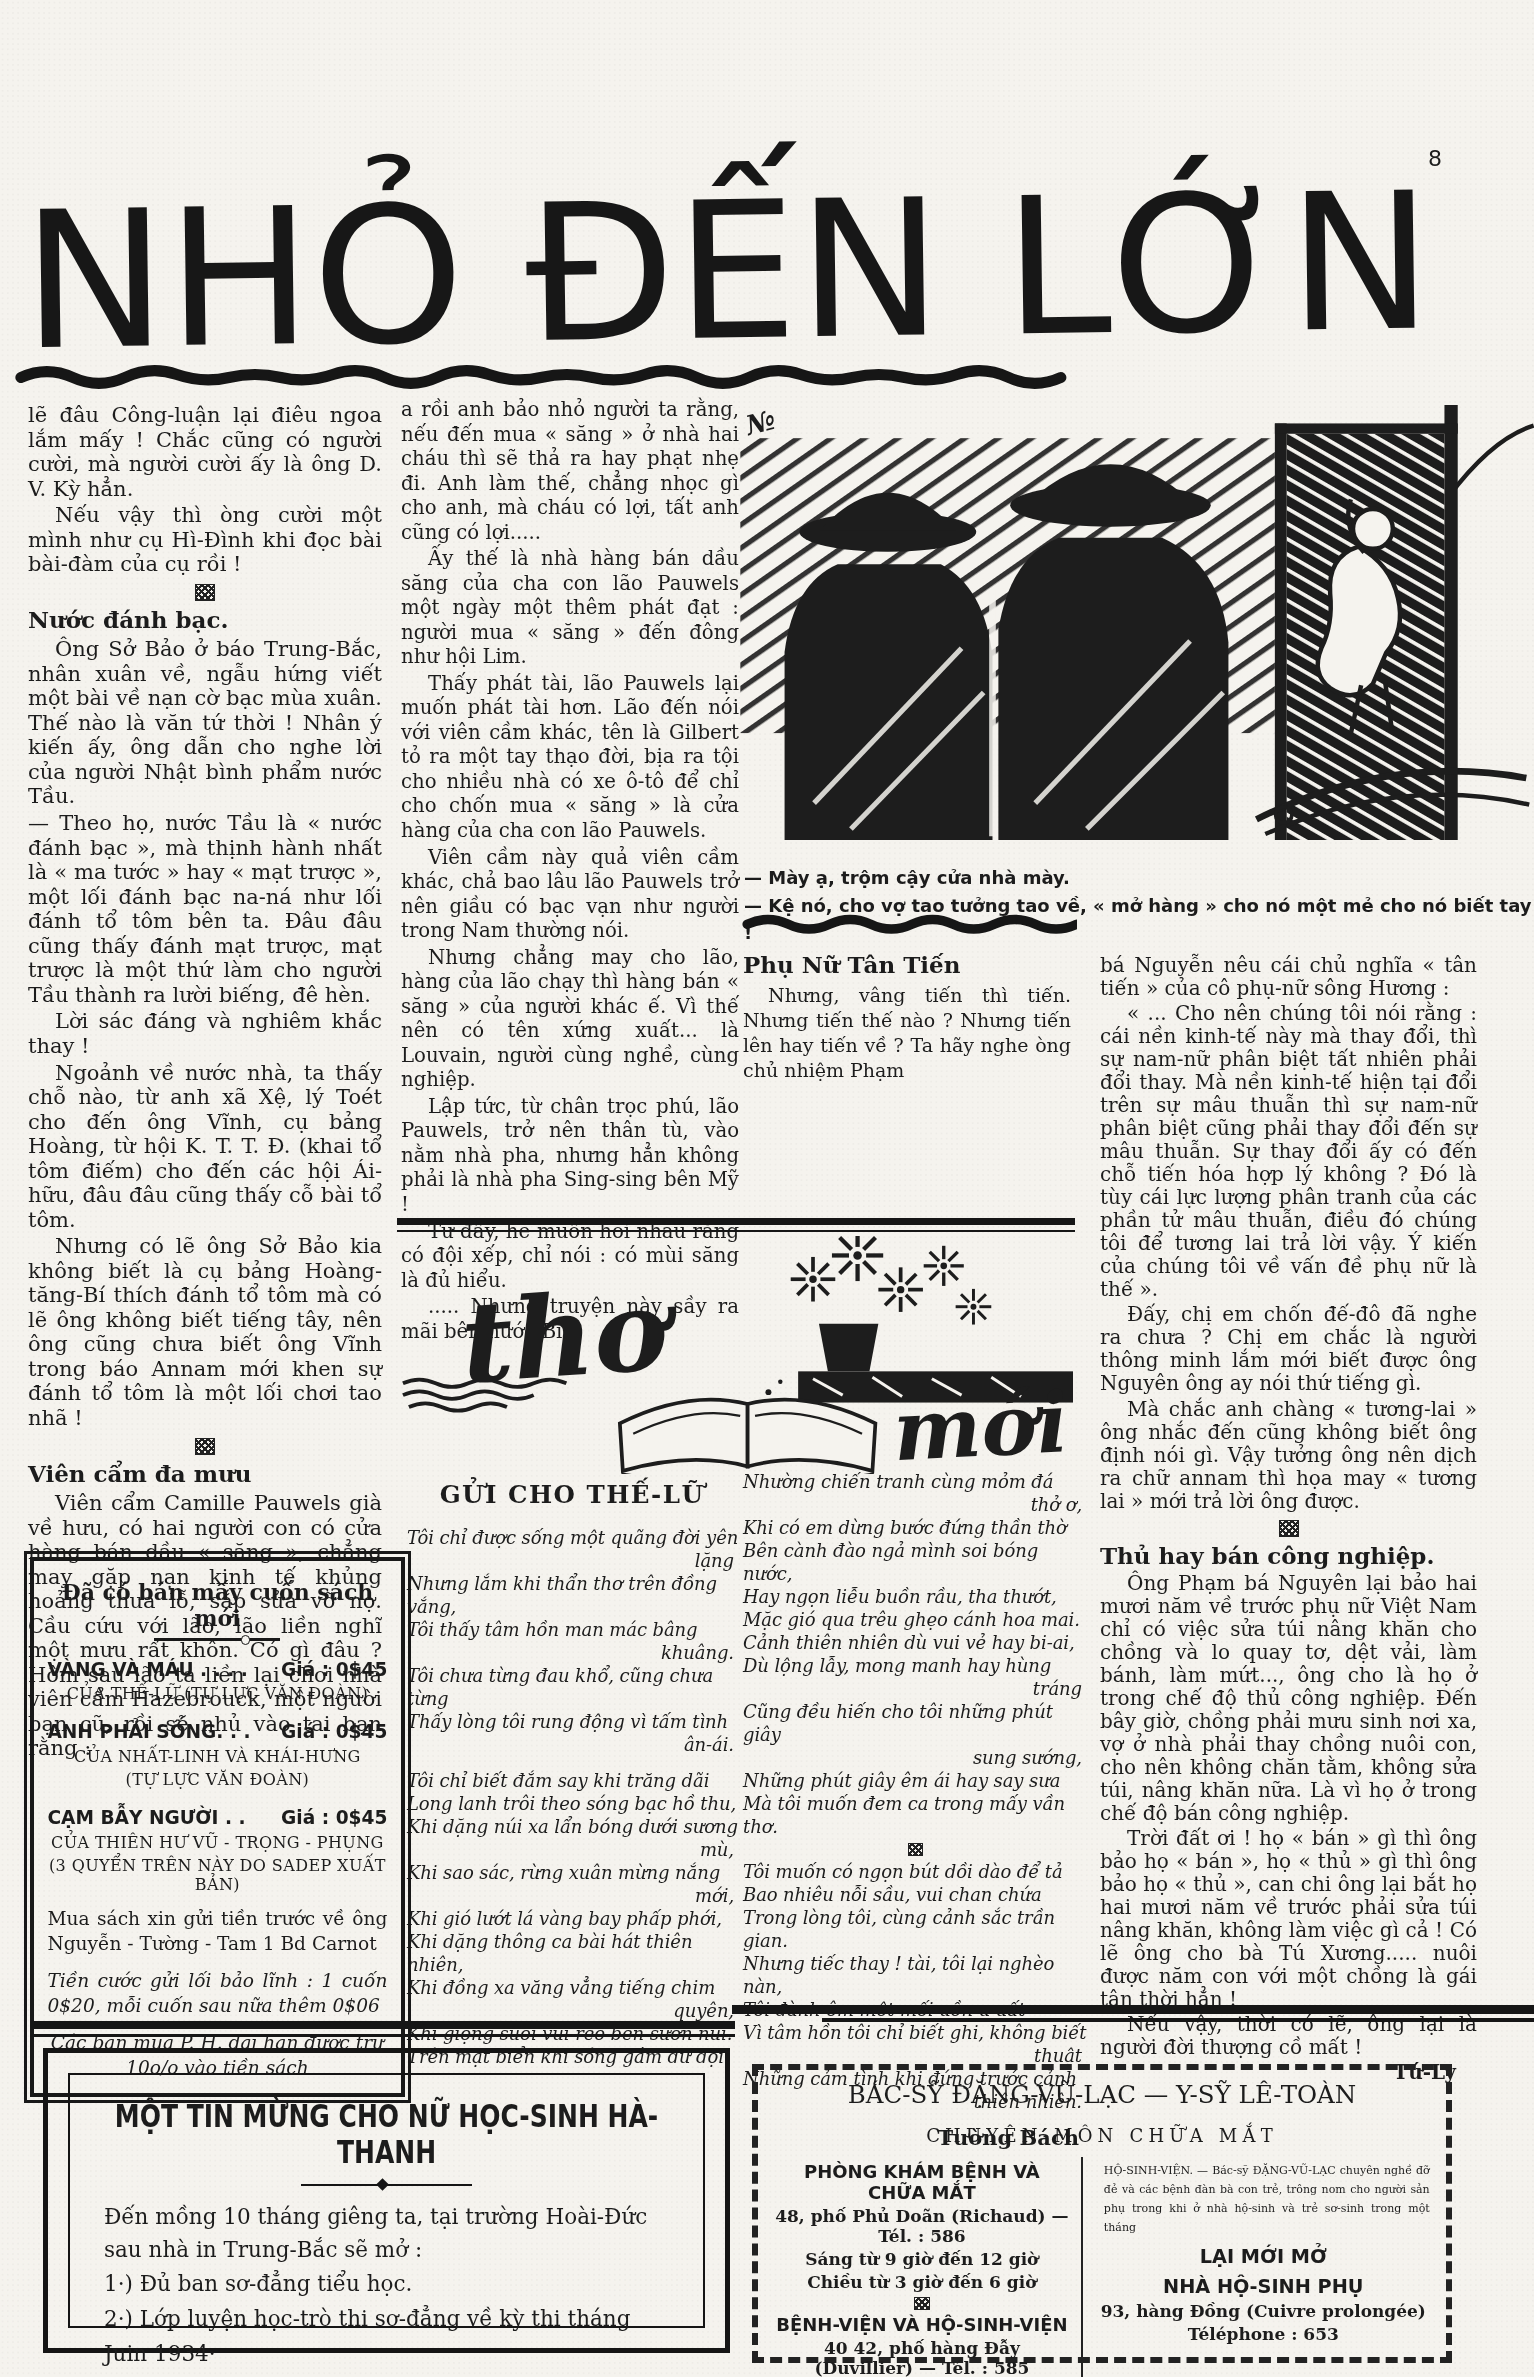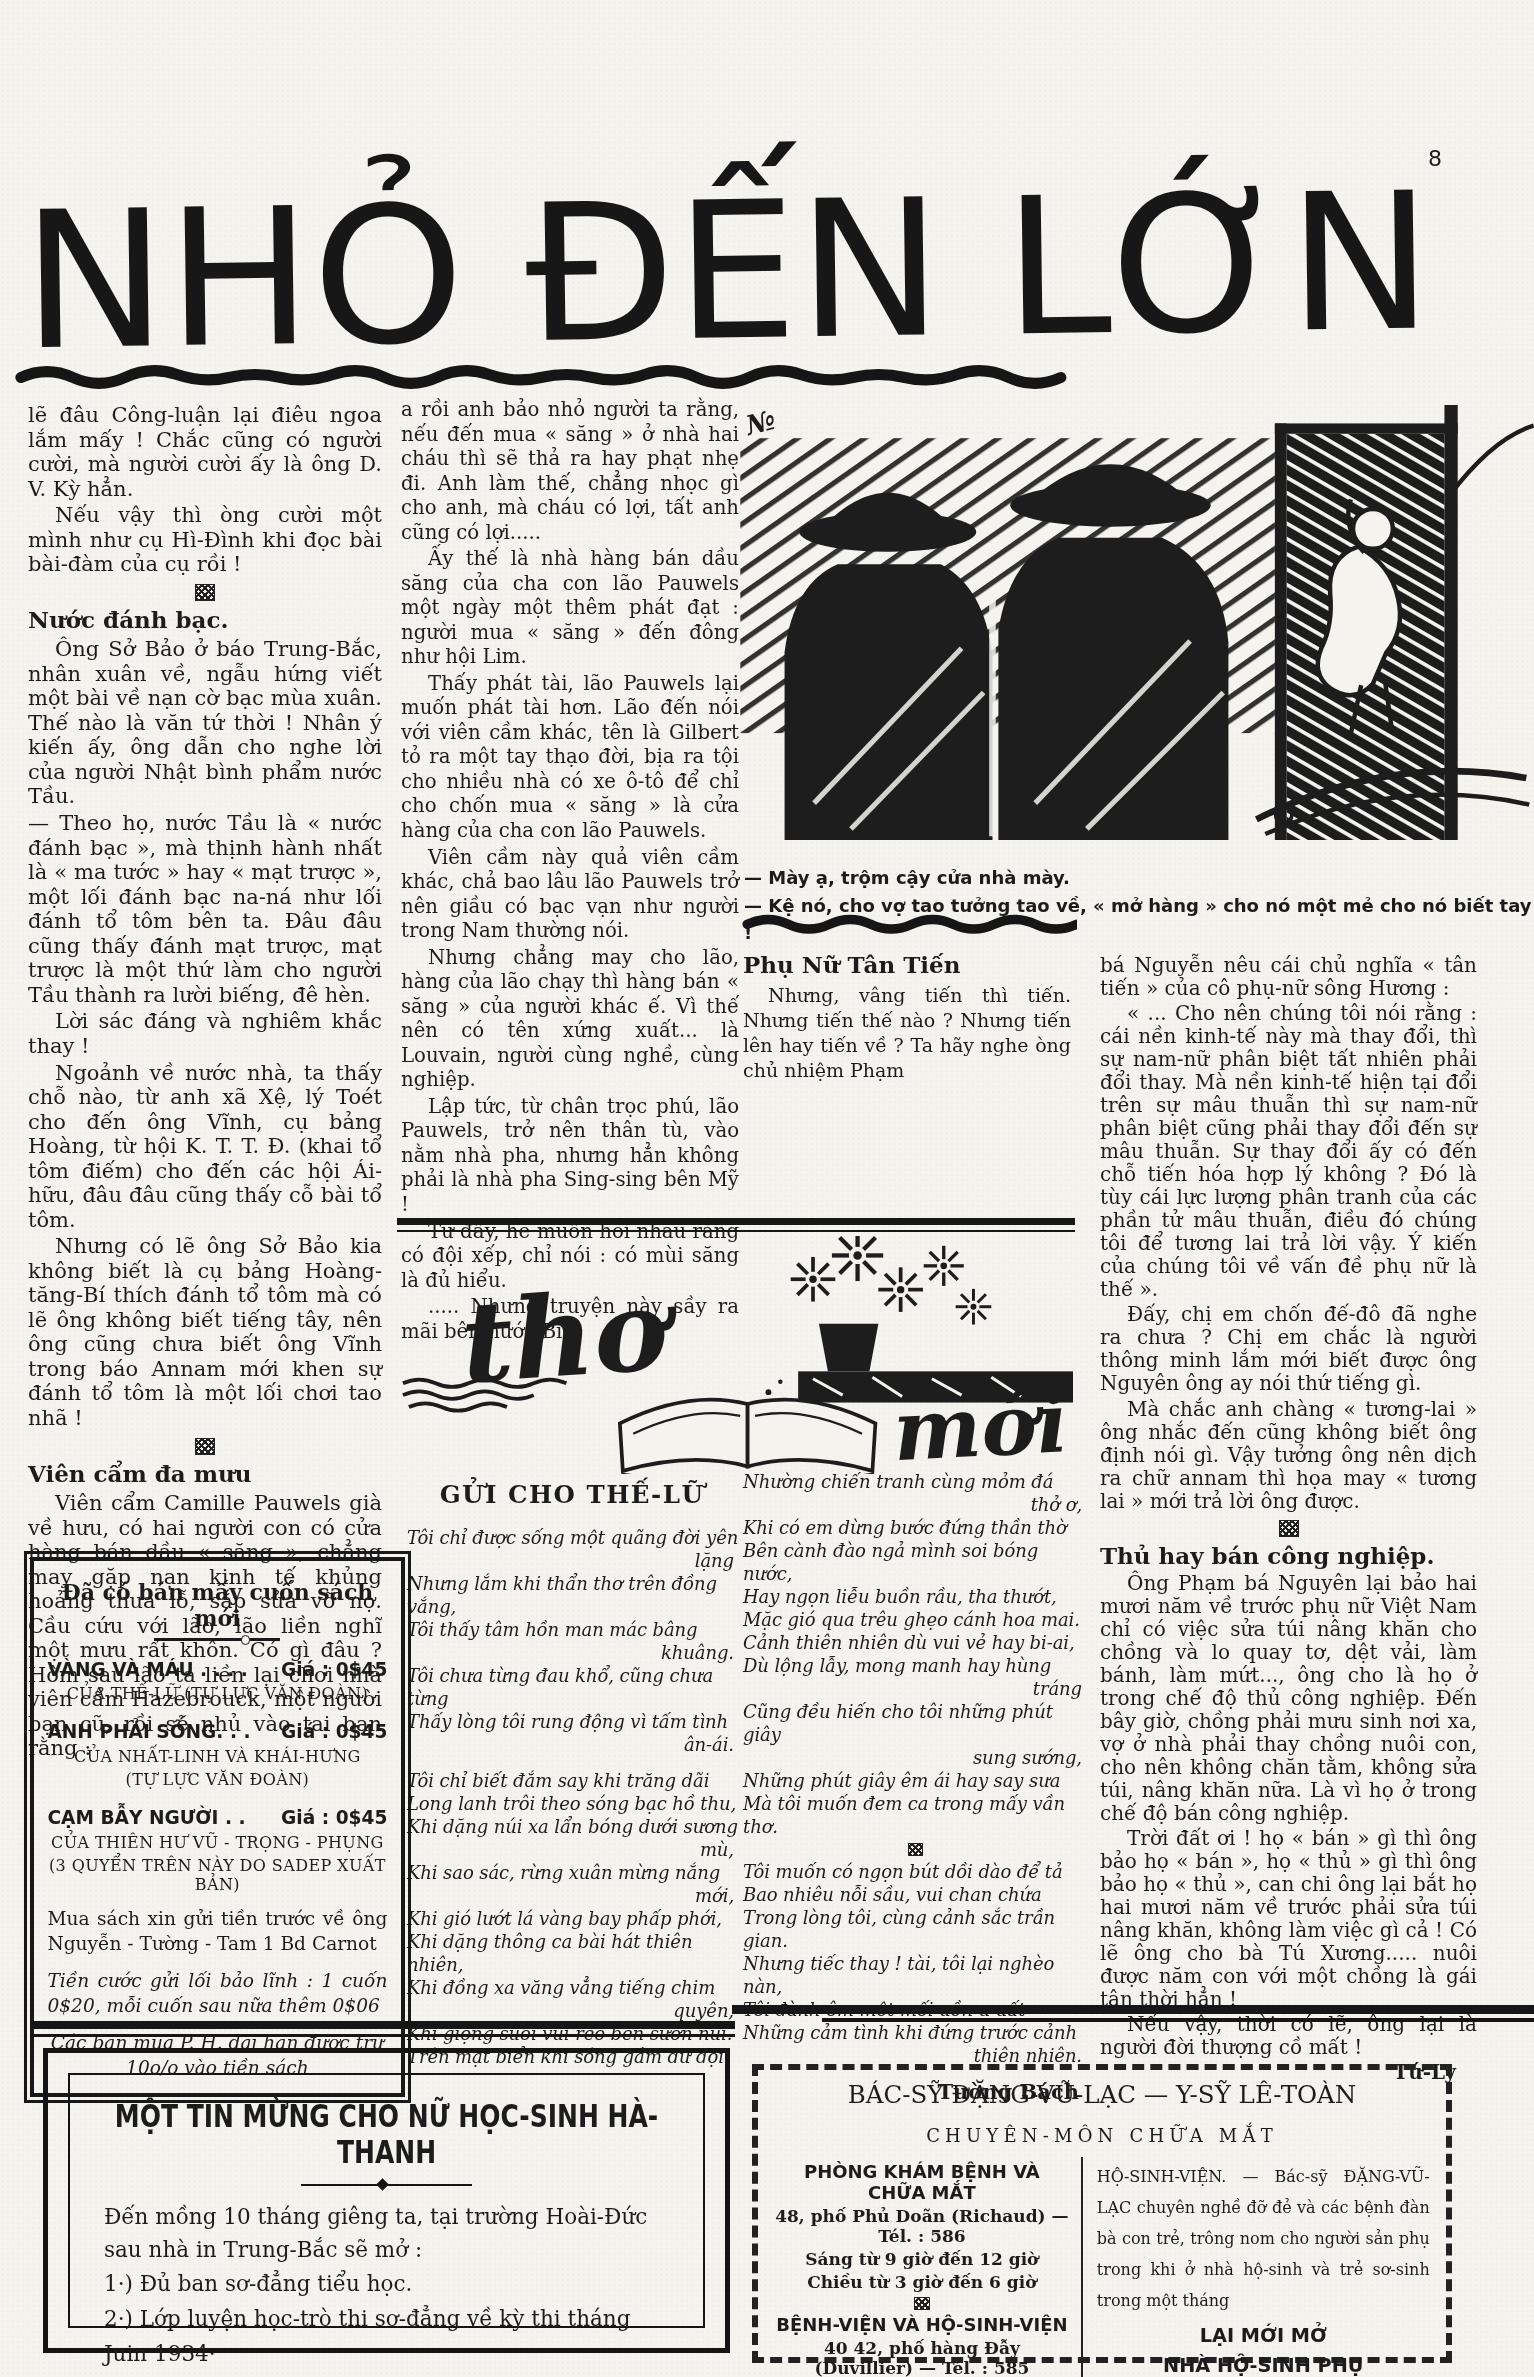--- a/index.html
+++ b/index.html
@@ -72,21 +72,21 @@
   
   .doctor-ad{left:752px;top:2064px;width:700px;height:299px;border:6.7px dashed #222;
              box-sizing:border-box;padding:10.4px 16.3px;}
   .doc-title{text-align:center;font-weight:normal;font-size:24.5px;}
   .doc-sub{text-align:center;font-size:18px;letter-spacing:5.2px;margin-top:16px;}
   .doc-cols{display:flex;margin-top:10.4px;}
   .doc-left{width:47%;padding-right:12px;border-right:2.2px solid #222;}
   .doc-right{width:53%;padding-left:13.4px;}
   .doc-h{font-family:"DejaVu Sans",sans-serif;font-weight:bold;font-size:18px;text-align:center;margin-top:4.5px;}
   .doc-line{font-size:17px;text-align:center;font-weight:bold;margin-top:3px;}
-  .doc-p{font-size:16px;line-height:31px;text-align:justify;margin-top:4.5px;}
+  .doc-p{font-size:11px;line-height:19px;text-align:justify;margin-top:4.5px;margin-left:7px;}
   .doc-cb{text-align:center;font-weight:bold;font-size:19.3px;margin-top:7.4px;font-family:"DejaVu Sans",sans-serif;}
 </style>
 </head>
 <body>
 
 <div class="sheet">
 
   <div class="abs page-num">8</div>
 
   <svg class="abs masthead" width="1434" height="245" viewBox="0 0 1930 330">
@@ -317,20 +317,21 @@
         <div class="poem-line"><span>Tôi muốn có ngọn bút dồi dào để tả</span></div>
 
         <div class="poem-line"><span>Bao nhiêu nỗi sầu, vui chan chứa</span></div>
 
         <div class="poem-line"><span>Trong lòng tôi, cùng cảnh sắc trần gian.</span></div>
 
         <div class="poem-line"><span>Nhưng tiếc thay ! tài, tôi lại nghèo nàn,</span></div>
 
         <div class="poem-line"><span>Tôi đành ôm một mối uồn u uất</span></div>
 
+        <div class="poem-line"><span>Vì tâm hồn tôi chỉ biết ghi, không biết</span><span class="hang">thuật</span></div>
 
         <div class="poem-line"><span>Những cảm tình khi đứng trước cảnh</span><span class="hang">thiên nhiên.</span></div>
       </div>
     <div class="poem-sig">Tường Bách</div>
   </div>
 
   <div class="abs book-ad">
     <div class="ad-title">Đã có bán mấy cuốn sách mới</div>
     <div class="tline"></div>
     <div>

